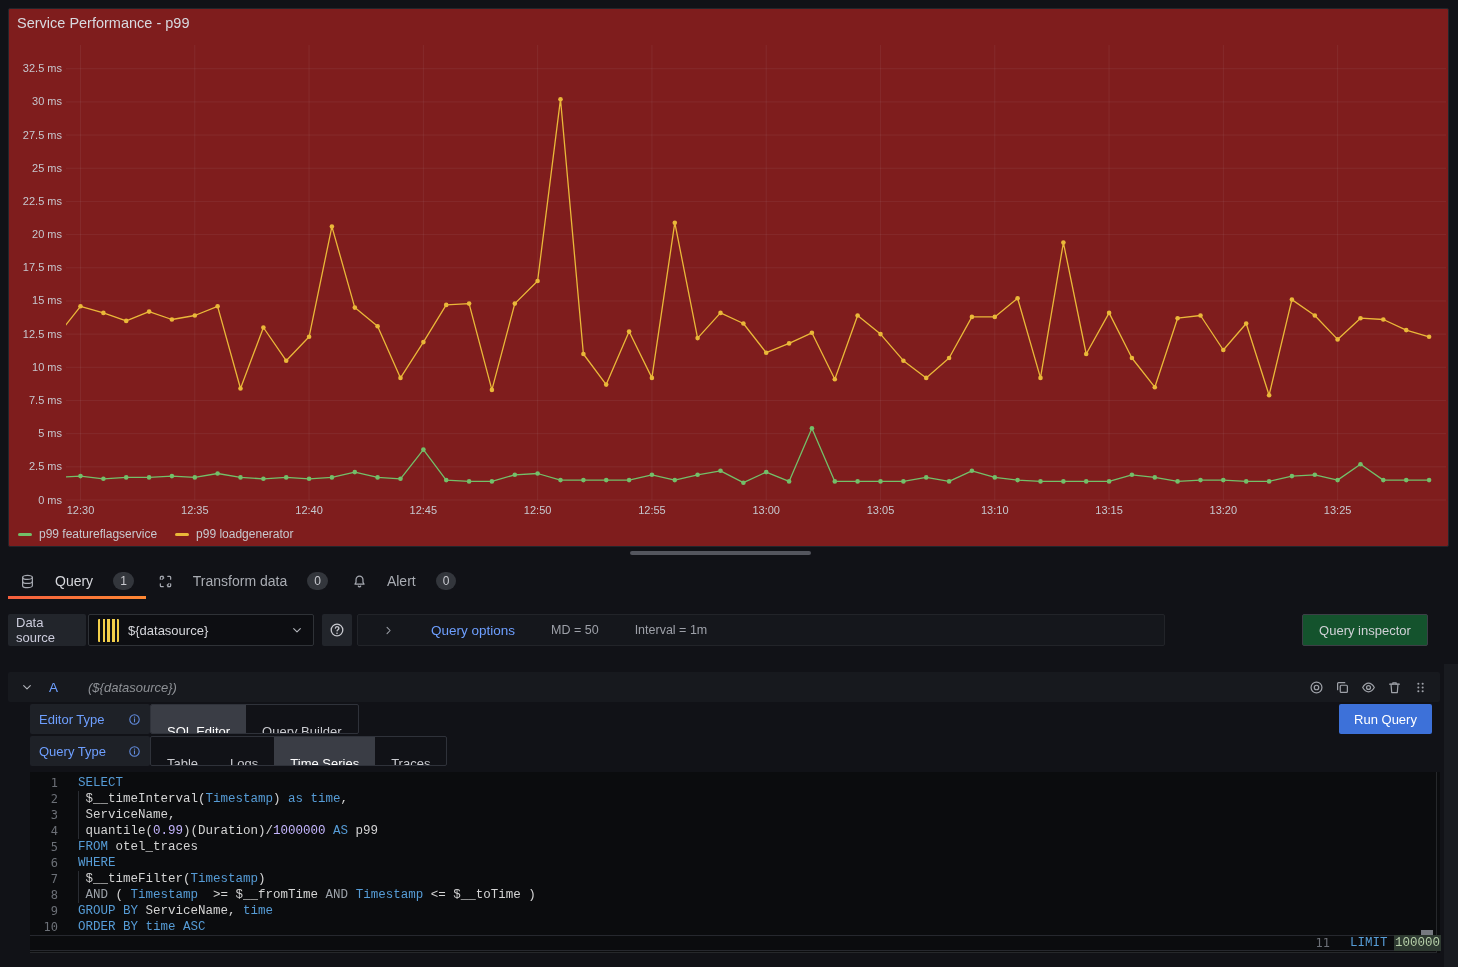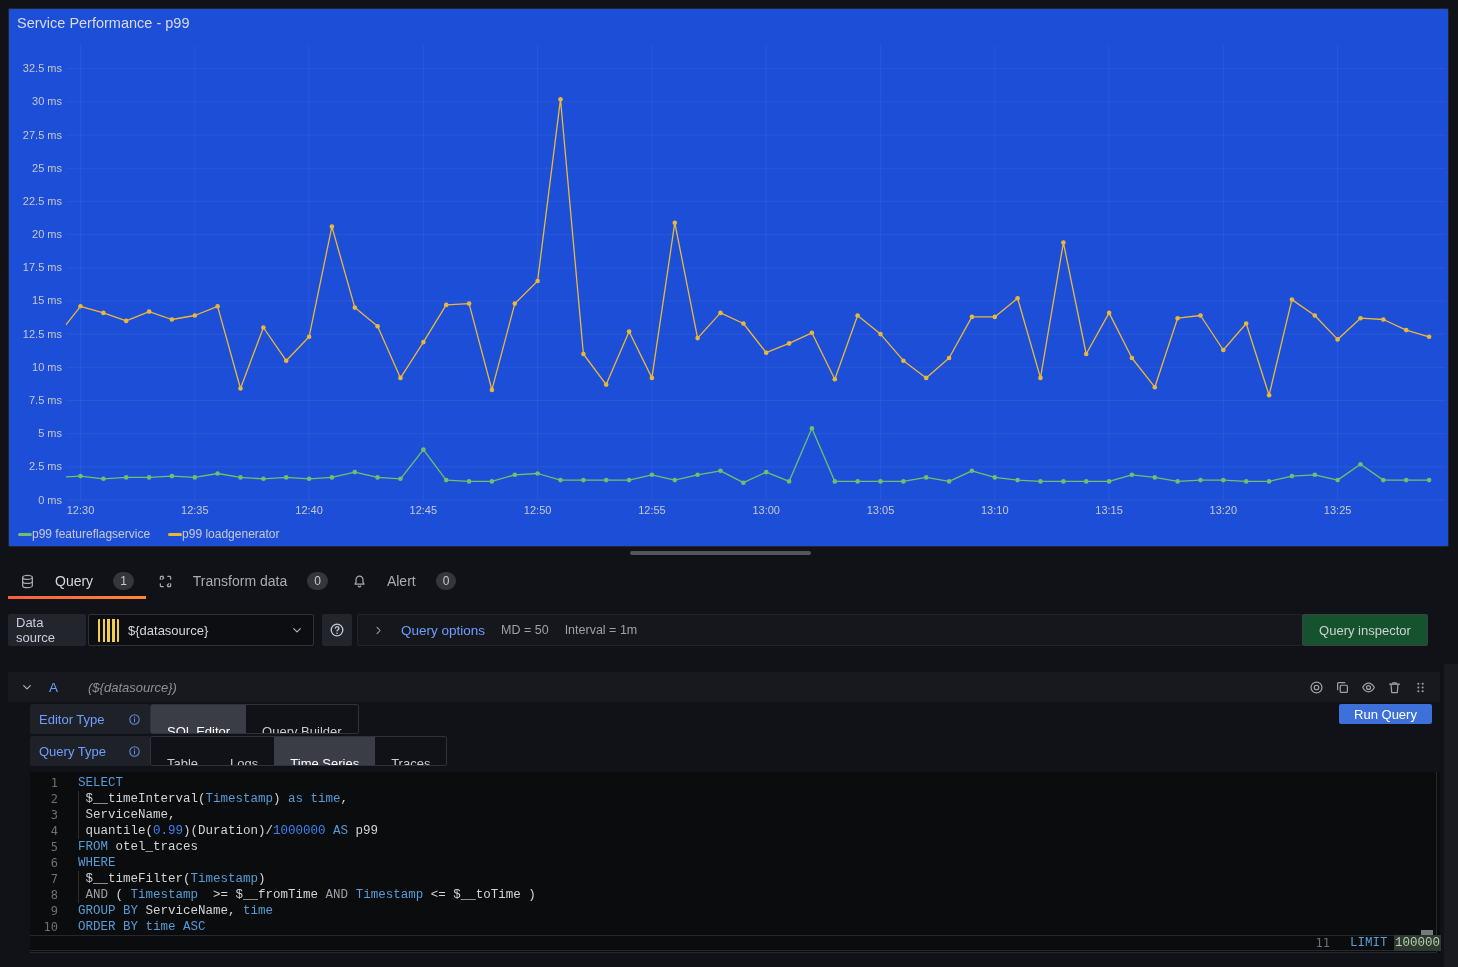--- a/index.html
+++ b/index.html
@@ -5,31 +5,31 @@
   * { margin:0; padding:0; box-sizing:border-box; }
   html,body { background:#0b0c0e; }
   .page {
     position:relative; width:1458px; height:967px; overflow:hidden;
     background:#111217; color:#CCCCDC;
     font-family:"Liberation Sans", sans-serif;
   }
   
   .panel {
     position:absolute; left:8px; top:8px; width:1441px; height:539px;
-    background:#1d4ed8; border:1px solid #23252B; border-radius:2px;
+    background:#7f1d1d; border:1px solid #23252B; border-radius:2px;
   }
   .panel-title {
     position:absolute; left:8px; top:6px; font-size:14.5px; font-weight:500;
     color:#D8D9DF; cursor:pointer; z-index:2;
   }
   #chart { position:absolute; left:0; top:0; width:1439px; height:537px; display:block; }
   .grid { stroke:rgba(204,204,220,0.08); stroke-width:1; }
   .ytick, .xtick { fill:#C6C7CE; font-size:11px; font-family:"Liberation Sans",sans-serif; }
   .legend { position:absolute; left:9px; bottom:5px; display:flex; gap:18px; align-items:center; z-index:2; }
-  .legend-item { display:flex; align-items:center; font-size:12px; color:#C7C8CE; cursor:pointer; }
+  .legend-item { display:flex; align-items:center; gap:7px; font-size:12px; color:#C7C8CE; cursor:pointer; }
   .legend-swatch { width:14px; height:3px; border-radius:2px; }
 
   .resize-handle { position:absolute; left:630px; top:551px; width:181px; height:4px; border-radius:2px; background:#54565E; cursor:row-resize; }
 
   
   .tabs { position:absolute; left:0; top:562px; width:1458px; height:38px; display:flex; align-items:stretch; padding-left:8px; }
   .tab { position:relative; display:flex; align-items:center; gap:20px; padding:0 12px; cursor:pointer; color:#A9ACB3; font-size:14px; }
   .tab.active { color:#D6D7DC; }
   .tab.active::after { content:""; position:absolute; left:0; right:0; bottom:1px; height:3px; background:linear-gradient(90deg,#F55F3E,#FF8833); }
   .tab .t-icon svg { width:15px; height:15px; display:block; }
@@ -38,21 +38,21 @@
   
   .toolbar { position:absolute; left:8px; top:614px; width:1442px; height:32px; font-size:13px; }
   .ds-label { position:absolute; left:0; top:0; width:78px; height:32px; background:#22252B; border-radius:2px; display:flex; align-items:center; padding-left:8px; color:#CCCCDC; }
   .ds-select { position:absolute; left:80px; top:0; width:226px; height:32px; background:#0D0E12; border:1px solid #2F3237; border-radius:2px; display:flex; align-items:center; gap:9px; padding:0 9px; cursor:pointer; }
   .ch-icon { width:21px; height:23px; border-radius:1px; background:repeating-linear-gradient(90deg,#F2CF4A 0 2.4px, rgba(0,0,0,0) 2.4px 4.7px); flex:none; }
   .ds-value { color:#D5D6DB; }
   .ds-select .sel-chev { margin-left:auto; }
   .ds-select .sel-chev svg { width:14px; height:14px; display:block; }
   .help-btn { position:absolute; left:314px; top:0; width:30px; height:32px; background:#22252B; border:none; border-radius:2px; display:flex; align-items:center; justify-content:center; cursor:pointer; color:#C7C8CE; }
   .help-btn svg { width:16px; height:16px; display:block; }
-  .q-options { position:absolute; left:349px; top:0; width:946px; height:32px; background:#15171C; border:1px solid #222429; border-radius:2px; display:flex; align-items:center; gap:16px; padding-left:14px; cursor:pointer; }
+  .q-options { position:absolute; left:349px; top:0; width:808px; height:32px; background:#15171C; border:1px solid #222429; border-radius:2px; display:flex; align-items:center; gap:36px; padding-left:24px; cursor:pointer; }
   .q-options .qo-chev svg { width:13px; height:13px; display:block; }
   .qo-link { color:#6E9FFF; font-weight:500; font-size:13.5px; }
   .qo-dim { color:#9DA0A8; font-size:12.5px; }
   .inspector-btn { position:absolute; left:1294px; top:0; width:126px; height:32px; background:#14532d; border:1px solid #3C3F46; border-radius:2px; color:#D0D1D6; font-size:13px; font-family:inherit; cursor:pointer; }
 
   
   .query-header { position:absolute; left:8px; top:672px; width:1432px; height:30px; background:#17191E; border-radius:2px; display:flex; align-items:center; padding:0 12px; cursor:pointer; }
   .qh-chev svg { width:14px; height:14px; display:block; }
   .refid { color:#6E9FFF; font-size:13.5px; font-weight:500; margin-left:15px; }
   .ds-hint { color:#8E9196; font-style:italic; font-size:13px; margin-left:30px; }
@@ -63,36 +63,36 @@
   
   .chip { position:absolute; width:120px; height:30px; background:#1E2127; border-radius:2px; display:flex; align-items:center; justify-content:space-between; padding:0 9px; font-size:13px; color:#6E9FFF; }
   .chip svg { width:13px; height:13px; display:block; opacity:.85; }
   #chip-editor-type { left:30px; top:704px; }
   #chip-query-type  { left:30px; top:736px; }
   .seg-group { position:absolute; display:inline-flex; height:30px; border:1px solid #2F323A; border-radius:2px; overflow:hidden; }
   #editor-type-group { left:150px; top:704px; }
   #query-type-group  { left:150px; top:736px; }
   .seg { padding:13px 16px; line-height:28px; font-size:13px; color:#C9CACF; cursor:pointer; white-space:nowrap; }
   .seg.active { background:#3A3D45; color:#FFFFFF; font-weight:500; }
-  .run-btn { position:absolute; left:1339px; top:704px; width:93px; height:20px; background:#3D71D9; color:#fff; border:none; border-radius:2px; font-size:13px; font-weight:500; font-family:inherit; cursor:pointer; }
+  .run-btn { position:absolute; left:1339px; top:704px; width:93px; height:30px; background:#3D71D9; color:#fff; border:none; border-radius:2px; font-size:13px; font-weight:500; font-family:inherit; cursor:pointer; }
 
   
   .code {
     position:absolute; left:30px; top:772px; width:1410px; height:181px;
     background:#0B0C0E; padding-top:3px; cursor:text;
     font-family:"DejaVu Sans Mono","Liberation Mono",monospace; font-size:12.5px;
   }
   .code-line { display:flex; height:16px; line-height:16px; position:relative; }
   .ln { width:28px; text-align:right; color:#6C7077; flex:none; font-size:12px; }
   .cl { margin:0 0 0 20px; white-space:pre; position:relative; font-family:Liberation Mono, monospace; font-size:inherit; }
   .code-line.indent .cl::before { content:""; position:absolute; left:0; top:0; bottom:0; width:1px; background:#2A2D33; }
   .code-line.current { box-shadow: inset 0 1px 0 #26282E, inset 0 -1px 0 #26282E; justify-content: flex-end; }
   .tk-k { color:#569CD6; }
   .tk-d { color:#D4D4D4; }
-  .tk-n { color:#3b82f6; }
+  .tk-n { color:#c4b5fd; }
   .tk-o { color:#9BA1A8; }
   .tk-s { color:#B5CEA8; background:#2E3A31; box-shadow:0 0 0 1px #2E3A31; }
   .code-vline { position:absolute; right:3px; top:0; width:1px; height:100%; background:#26282B; }
   .code::after { content:""; position:absolute; left:0; right:3px; bottom:0; height:1px; background:#26282B; }
   .code-thumb { position:absolute; right:7px; bottom:3px; width:12px; height:20px; background:#767980; }
 
   .right-strip { position:absolute; left:1444px; top:664px; width:14px; height:303px; background:#191B20; }
 
   
   .icon svg, .t-icon svg, .qh-chev svg, .sel-chev svg, .qo-chev svg, .help-btn svg, .chip svg, .action svg {

